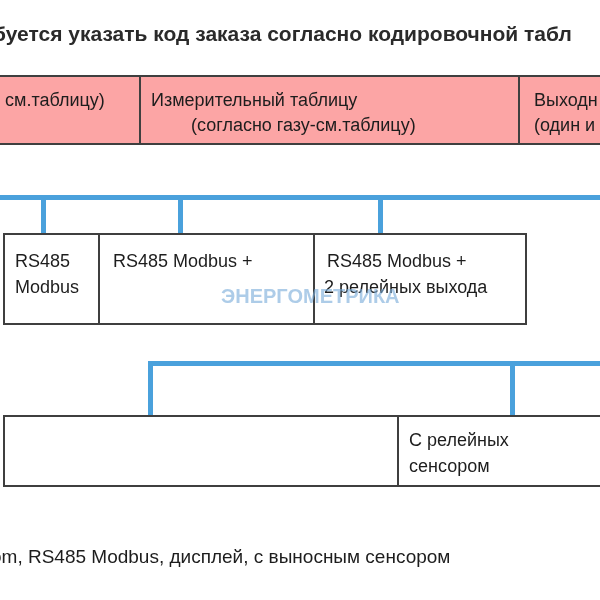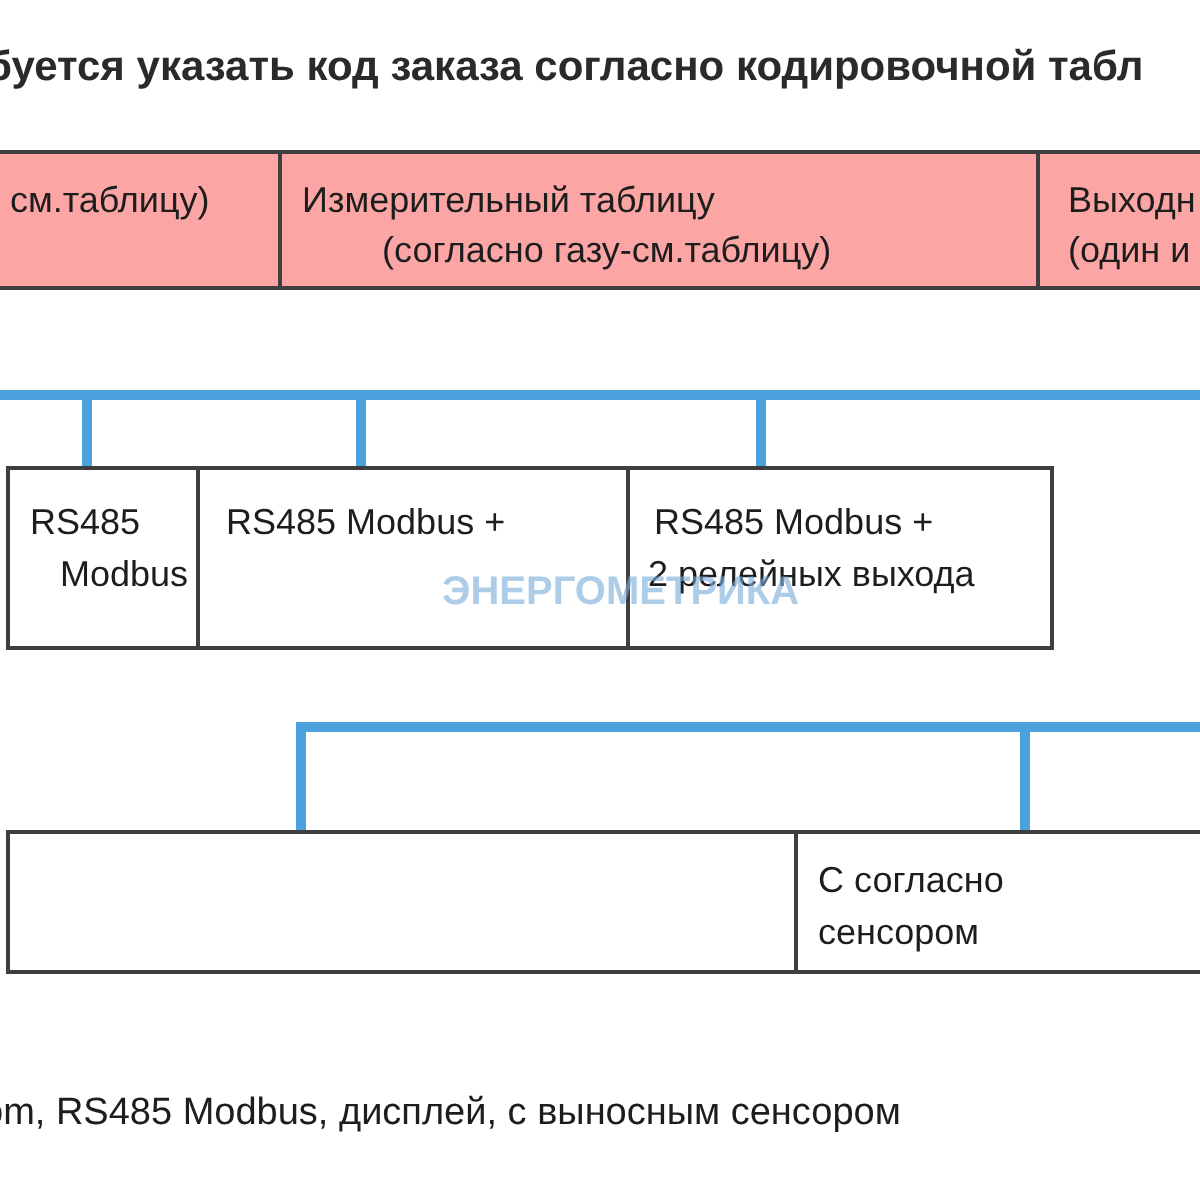--- a/index.html
+++ b/index.html
@@ -52,33 +52,33 @@
 
   <div class="bluebar" style="left:0;top:195px;width:600px;height:5px;"></div>
   <div class="bluedrop" style="left:41px;top:198px;width:5px;height:37px;"></div>
   <div class="bluedrop" style="left:178px;top:198px;width:5px;height:37px;"></div>
   <div class="bluedrop" style="left:378px;top:198px;width:5px;height:37px;"></div>
 
   <div class="boxrow" style="left:3px;top:233px;width:524px;height:92px;">
     <div class="vdiv" style="left:93px;"></div>
     <div class="vdiv" style="left:308px;"></div>
     <div class="box-text" style="left:10px;top:13px;">RS485</div>
-    <div class="box-text" style="left:25px;top:39px;">Modbus</div>
+    <div class="box-text" style="left:10px;top:39px;">Modbus</div>
     <div class="box-text" style="left:108px;top:13px;">RS485 Modbus +</div>
     <div class="box-text" style="left:322px;top:13px;">RS485 Modbus +</div>
     <div class="box-text" style="left:319px;top:39px;">2 релейных выхода</div>
   </div>
 
   <div class="watermark">ЭНЕРГОМЕТРИКА</div>
 
   <div class="bluebar" style="left:148px;top:361px;width:452px;height:5px;"></div>
   <div class="bluedrop" style="left:148px;top:363px;width:5px;height:54px;"></div>
   <div class="bluedrop" style="left:510px;top:363px;width:5px;height:54px;"></div>
 
   <div class="boxrow" style="left:3px;top:415px;width:610px;height:72px;">
     <div class="vdiv" style="left:392px;"></div>
-    <div class="box-text" style="left:404px;top:10px;">С согласно</div>
+    <div class="box-text" style="left:404px;top:10px;">С релейных</div>
     <div class="box-text" style="left:404px;top:36px;text-align:right;">сенсором</div>
   </div>
 
   <div class="footer">om, RS485 Modbus, дисплей, с выносным сенсором</div>
 
 </div>
 
 </body></html>

